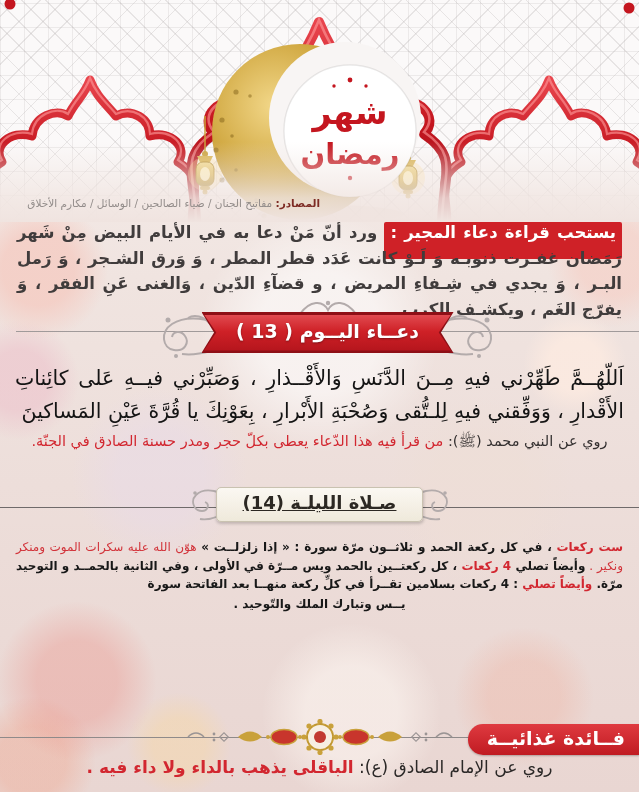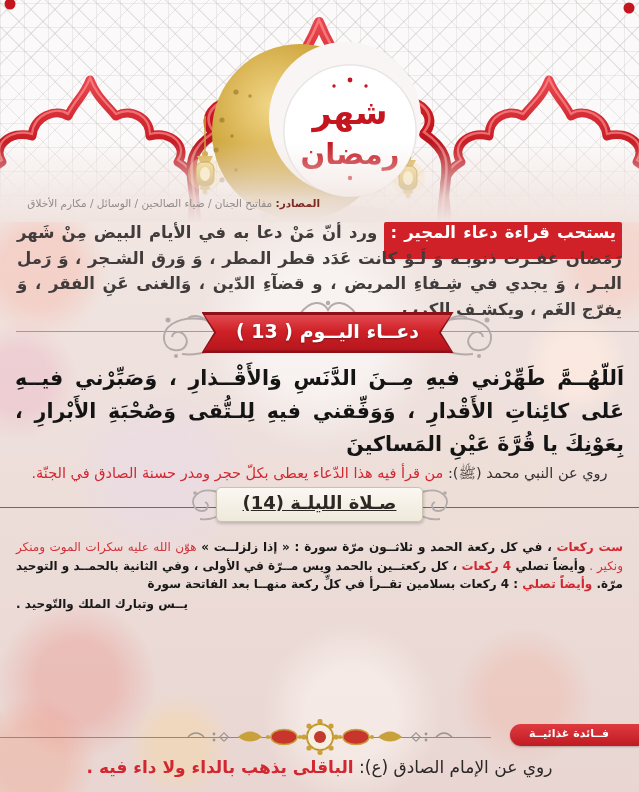--- a/index.html
+++ b/index.html
@@ -73,21 +73,21 @@
   }
   .ribbon-inner{
     background:linear-gradient(180deg,#e14a50 0%,#cf2127 45%,#b5151d 100%);
     clip-path:polygon(0 0,100% 0,95% 50%,100% 100%,0 100%,5% 50%);
     padding:5px 32px 9px; color:#fff; font-size:19px; font-weight:bold; letter-spacing:.5px;
     white-space:nowrap; text-shadow:0 1px 2px rgba(0,0,0,.35);
   }
 
   
   .dua-block{ position:absolute; top:362px; right:15px; left:15px; z-index:4; }
-  .dua{ font-size:20.5px; line-height:1.6; font-weight:bold; color:#141414; text-align:justify; }
+  .dua{ font-size:20.5px; line-height:1.6; font-weight:normal; color:#141414; text-align:justify; }
   .dua-hadith{ margin-top:4px; text-align:center; font-size:14.5px; color:#343030; }
   .dua-hadith .red{ color:#d22730; }
 
   
   .night-banner{ position:absolute; top:487px; left:0; right:0; height:46px; z-index:4; }
   .night-banner .rule{ position:absolute; top:20px; left:0; right:0; border-top:1.5px solid #6f6a6a; }
   .pill-orn{ position:absolute; top:-4px; z-index:2; }
   .pill-orn.l{ left:calc(50% - 132px); }
   .pill-orn.r{ right:calc(50% - 132px); transform:scaleX(-1); }
   .pill{
@@ -99,30 +99,30 @@
     text-decoration:underline;
   }
 
   
   .night-block{
     position:absolute; top:538px; right:16px; left:16px; z-index:4;
     font-size:12px; line-height:1.56; font-weight:bold; color:#181818; text-align:justify;
   }
   .night-block .red{ color:#d22730; }
   .night-block .red-soft{ color:#d2333a; font-weight:normal; }
-  .night-center{ text-align:left; margin-top:1px; }
+  .night-center{ text-align:center; margin-top:1px; }
 
   
   .benefit{ position:absolute; top:716px; left:0; right:0; height:76px; z-index:4; }
   .b-rule{ position:absolute; top:21px; left:0; right:148px; border-top:1.5px solid #8f8a8a; }
   .b-orn{ position:absolute; top:3px; left:50%; transform:translateX(-50%); z-index:2; }
   .b-badge{
     position:absolute; top:8px; right:0; z-index:3;
     background:linear-gradient(180deg,#df3a40,#c01b22); color:#fff;
-    font-size:11px; font-weight:bold; padding:3px 30px 6px 19px;
+    font-size:19px; font-weight:bold; padding:3px 14px 6px 19px;
     border-radius:15px 0 0 15px; box-shadow:0 1px 2px rgba(0,0,0,.25); white-space:nowrap;text-align:right;
   }
   .b-line{ position:absolute; top:41px; left:0; right:0; text-align:center; font-size:17px; color:#2b2827; }
   .b-line .red{ color:#d22730; font-weight:bold; }
 </style>
 </head>
 <body>
 
 <div class="poster">
 

